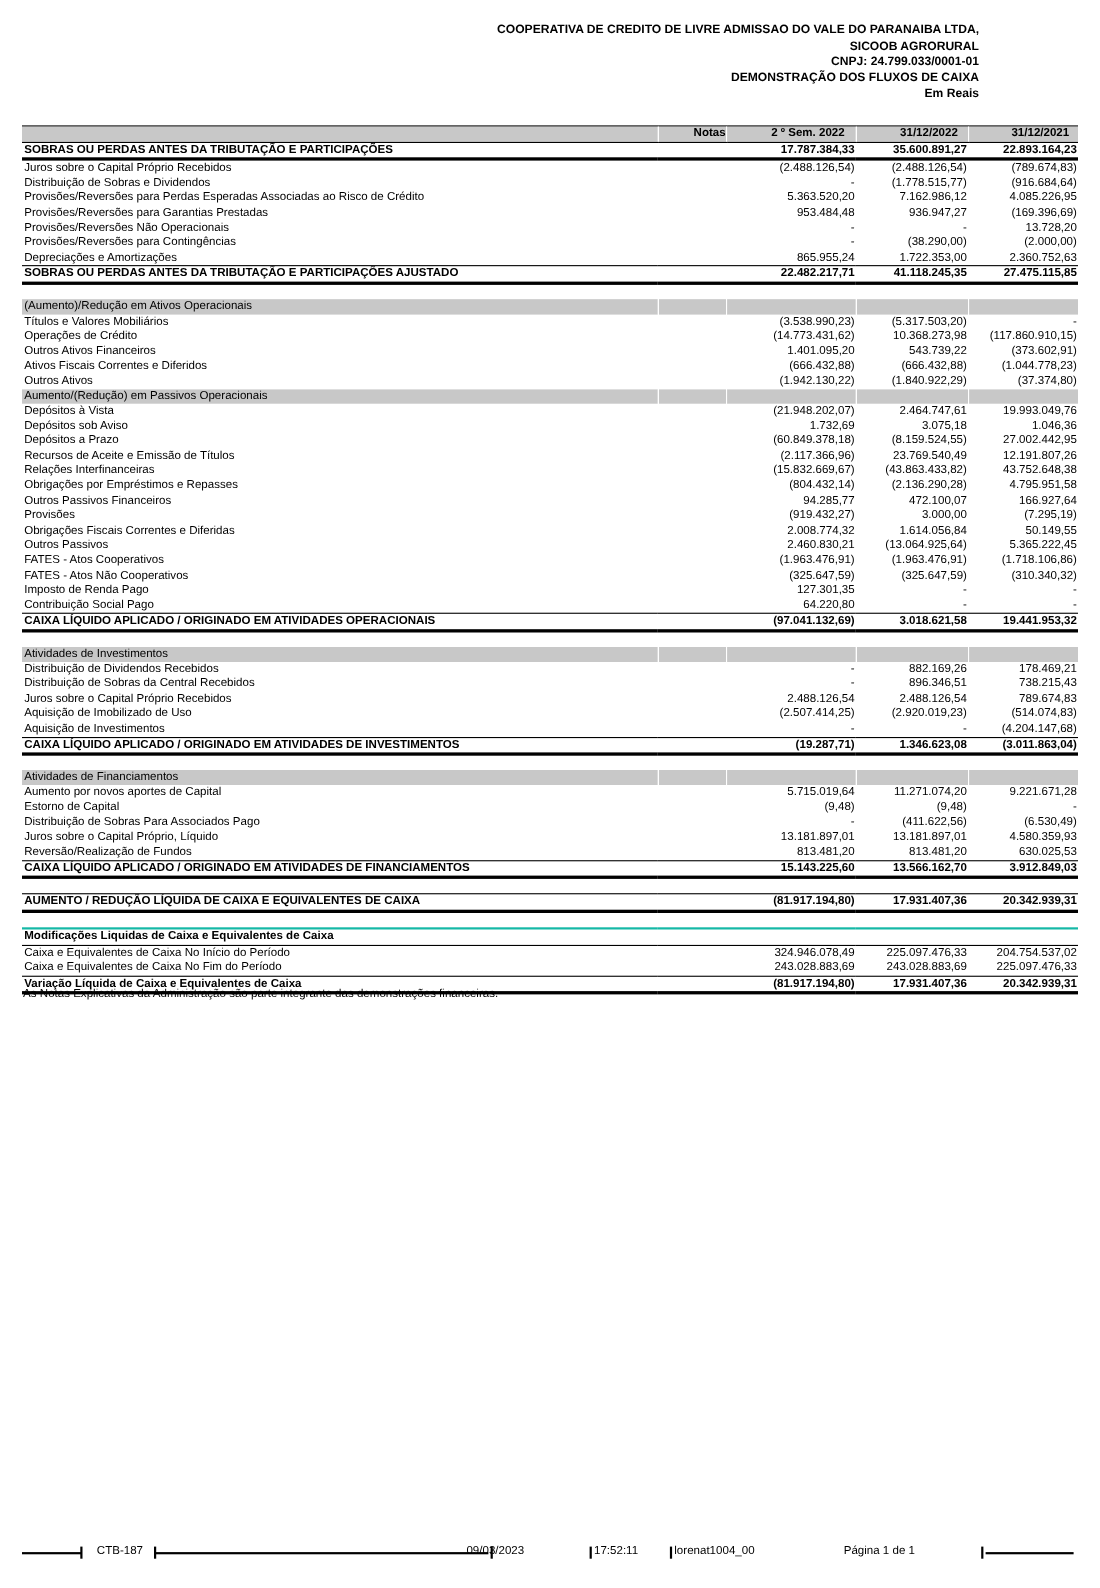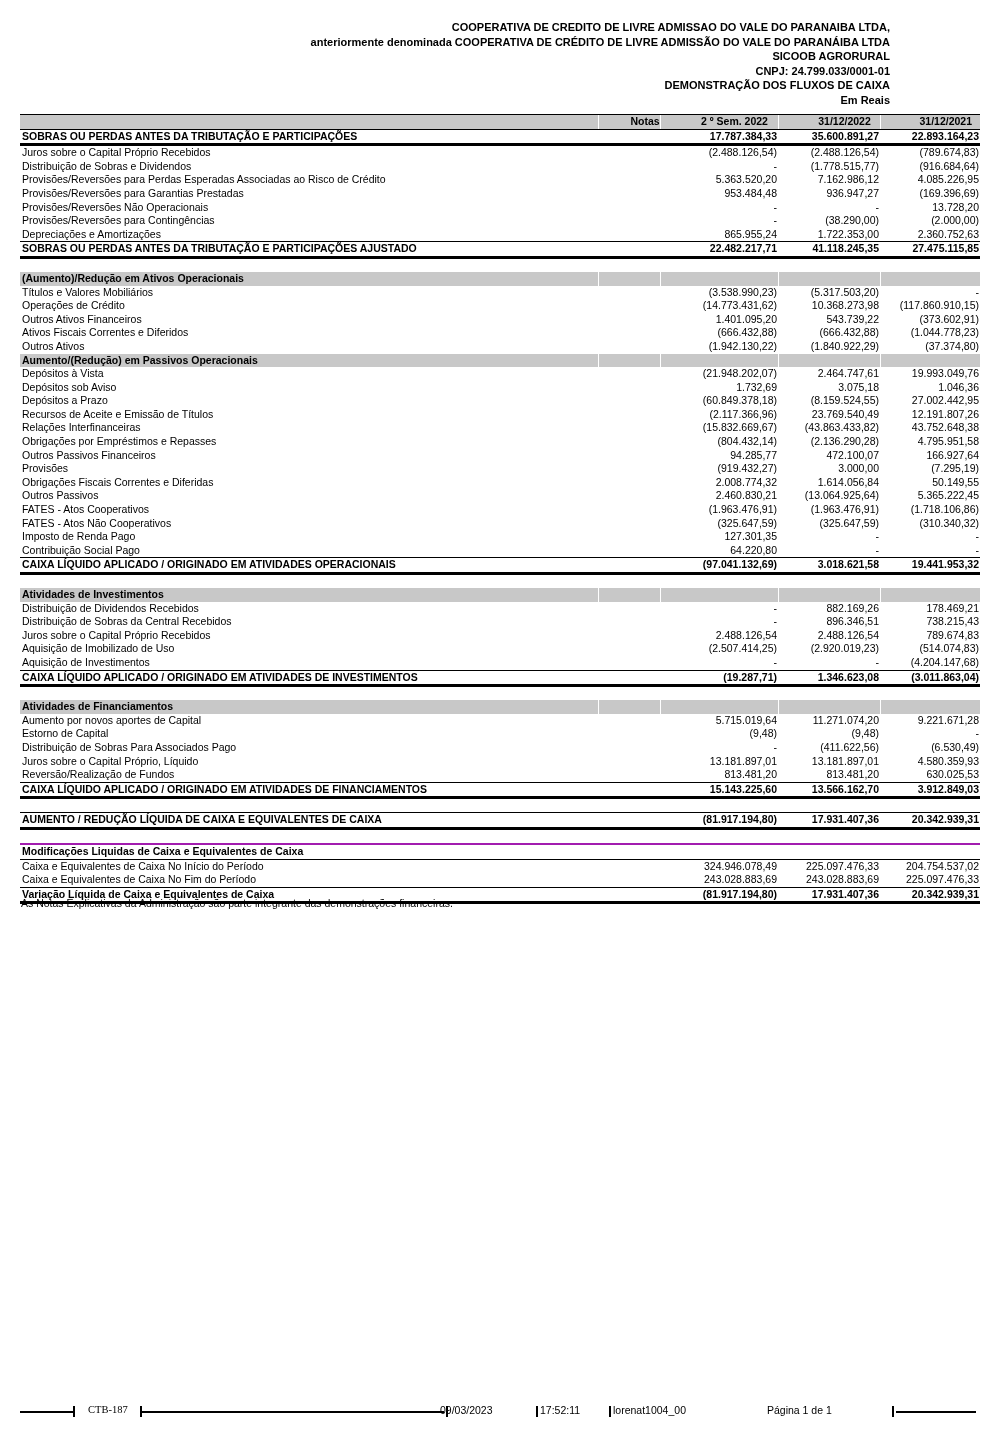--- a/index.html
+++ b/index.html
@@ -22,38 +22,37 @@
     white-space:nowrap;overflow:hidden;vertical-align:middle;
   }
   .cashflow th{font-weight:bold;background:#c8c8c8;
     border-top:1.5px solid #000;border-bottom:1.5px solid #000;padding-left:32px;}
   .cashflow th.c-desc{text-align:left;}
   .cashflow th.c-notas,.cashflow th.c-val{text-align:center;border-left:1px solid #fff;}
   .cashflow td.desc{text-align:left;padding-left:2px;}
   .cashflow td.notas{text-align:center;}
   .cashflow td.val{text-align:right;padding-right:1px;}
   tr.total td{font-weight:bold;border-top:1.8px solid #000;border-bottom:3px solid #000;}
-  tr.section td{background:#c8c8c8;font-weight:bold;}
+  tr.section td{background:#c8c8c8;font-weight:normal;}
   tr.section td.notas,tr.section td.val{border-left:1px solid #fff;}
-  tr.section2 td{font-weight:bold;border-top:2px solid #a21caf;border-bottom:1.2px solid #000;margin-left:25px;}
+  tr.section2 td{font-weight:bold;border-top:2px solid #14b8a6;border-bottom:1.2px solid #000;margin-left:25px;}
   tr.spacer td{height:13px;border:none;background:transparent;}
   .footnote{
     position:absolute;top:897px;left:21px;font-size:10.5px;
   }
   .page-footer{position:absolute;left:0;top:1400px;width:1000px;height:24px;font-size:10.5px;}
   .fline{position:absolute;top:11px;height:1.5px;background:#000;}
   .ftick{position:absolute;top:6px;width:1.5px;height:11px;background:#000;}
   .ftext{position:absolute;top:4px;white-space:nowrap;}
 </style>
 </head>
 <body>
 
 <div class="doc-header">
   <div>COOPERATIVA DE CREDITO DE LIVRE ADMISSAO DO VALE DO PARANAIBA LTDA,</div>
-  <div>anteriormente denominada COOPERATIVA DE CRÉDITO DE LIVRE ADMISSÃO DO VALE DO PARANÁIBA LTDA</div>
   <div>SICOOB AGRORURAL</div>
   <div>CNPJ: 24.799.033/0001-01</div>
   <div>DEMONSTRAÇÃO DOS FLUXOS DE CAIXA</div>
   <div>Em Reais</div>
 </div>
 
 <table class="cashflow">
   <colgroup>
     <col style="width:578px">
       <col style="width:62px">
@@ -437,25 +436,25 @@
         <td class="val">20.342.939,31</td>
       </tr>
     </tbody>
 </table>
 
 <div class="footnote">As Notas Explicativas da Administração são parte integrante das demonstrações financeiras.</div>
 
 <div class="page-footer">
   <div class="fline" style="left:20px;width:54px;"></div>
   <div class="ftick" style="left:73px;"></div>
-  <div class="ftext" style="left:88px;font-family:Liberation Serif, serif;">CTB-187</div>
+  <div class="ftext" style="left:88px;">CTB-187</div>
   <div class="ftick" style="left:140px;"></div>
   <div class="fline" style="left:140px;width:304px;"></div>
   <div class="ftick" style="left:446px;"></div>
-  <div class="ftext" style="left:440px;">09/03/2023</div>
+  <div class="ftext" style="left:424px;">09/03/2023</div>
   <div class="ftick" style="left:536px;"></div>
   <div class="ftext" style="left:540px;">17:52:11</div>
   <div class="ftick" style="left:609px;"></div>
   <div class="ftext" style="left:613px;text-align:center;">lorenat1004_00</div>
   <div class="ftext" style="left:767px;">Página 1 de  1</div>
   <div class="ftick" style="left:892px;"></div>
   <div class="fline" style="left:896px;width:80px;"></div>
 </div>
 
 </body></html>

